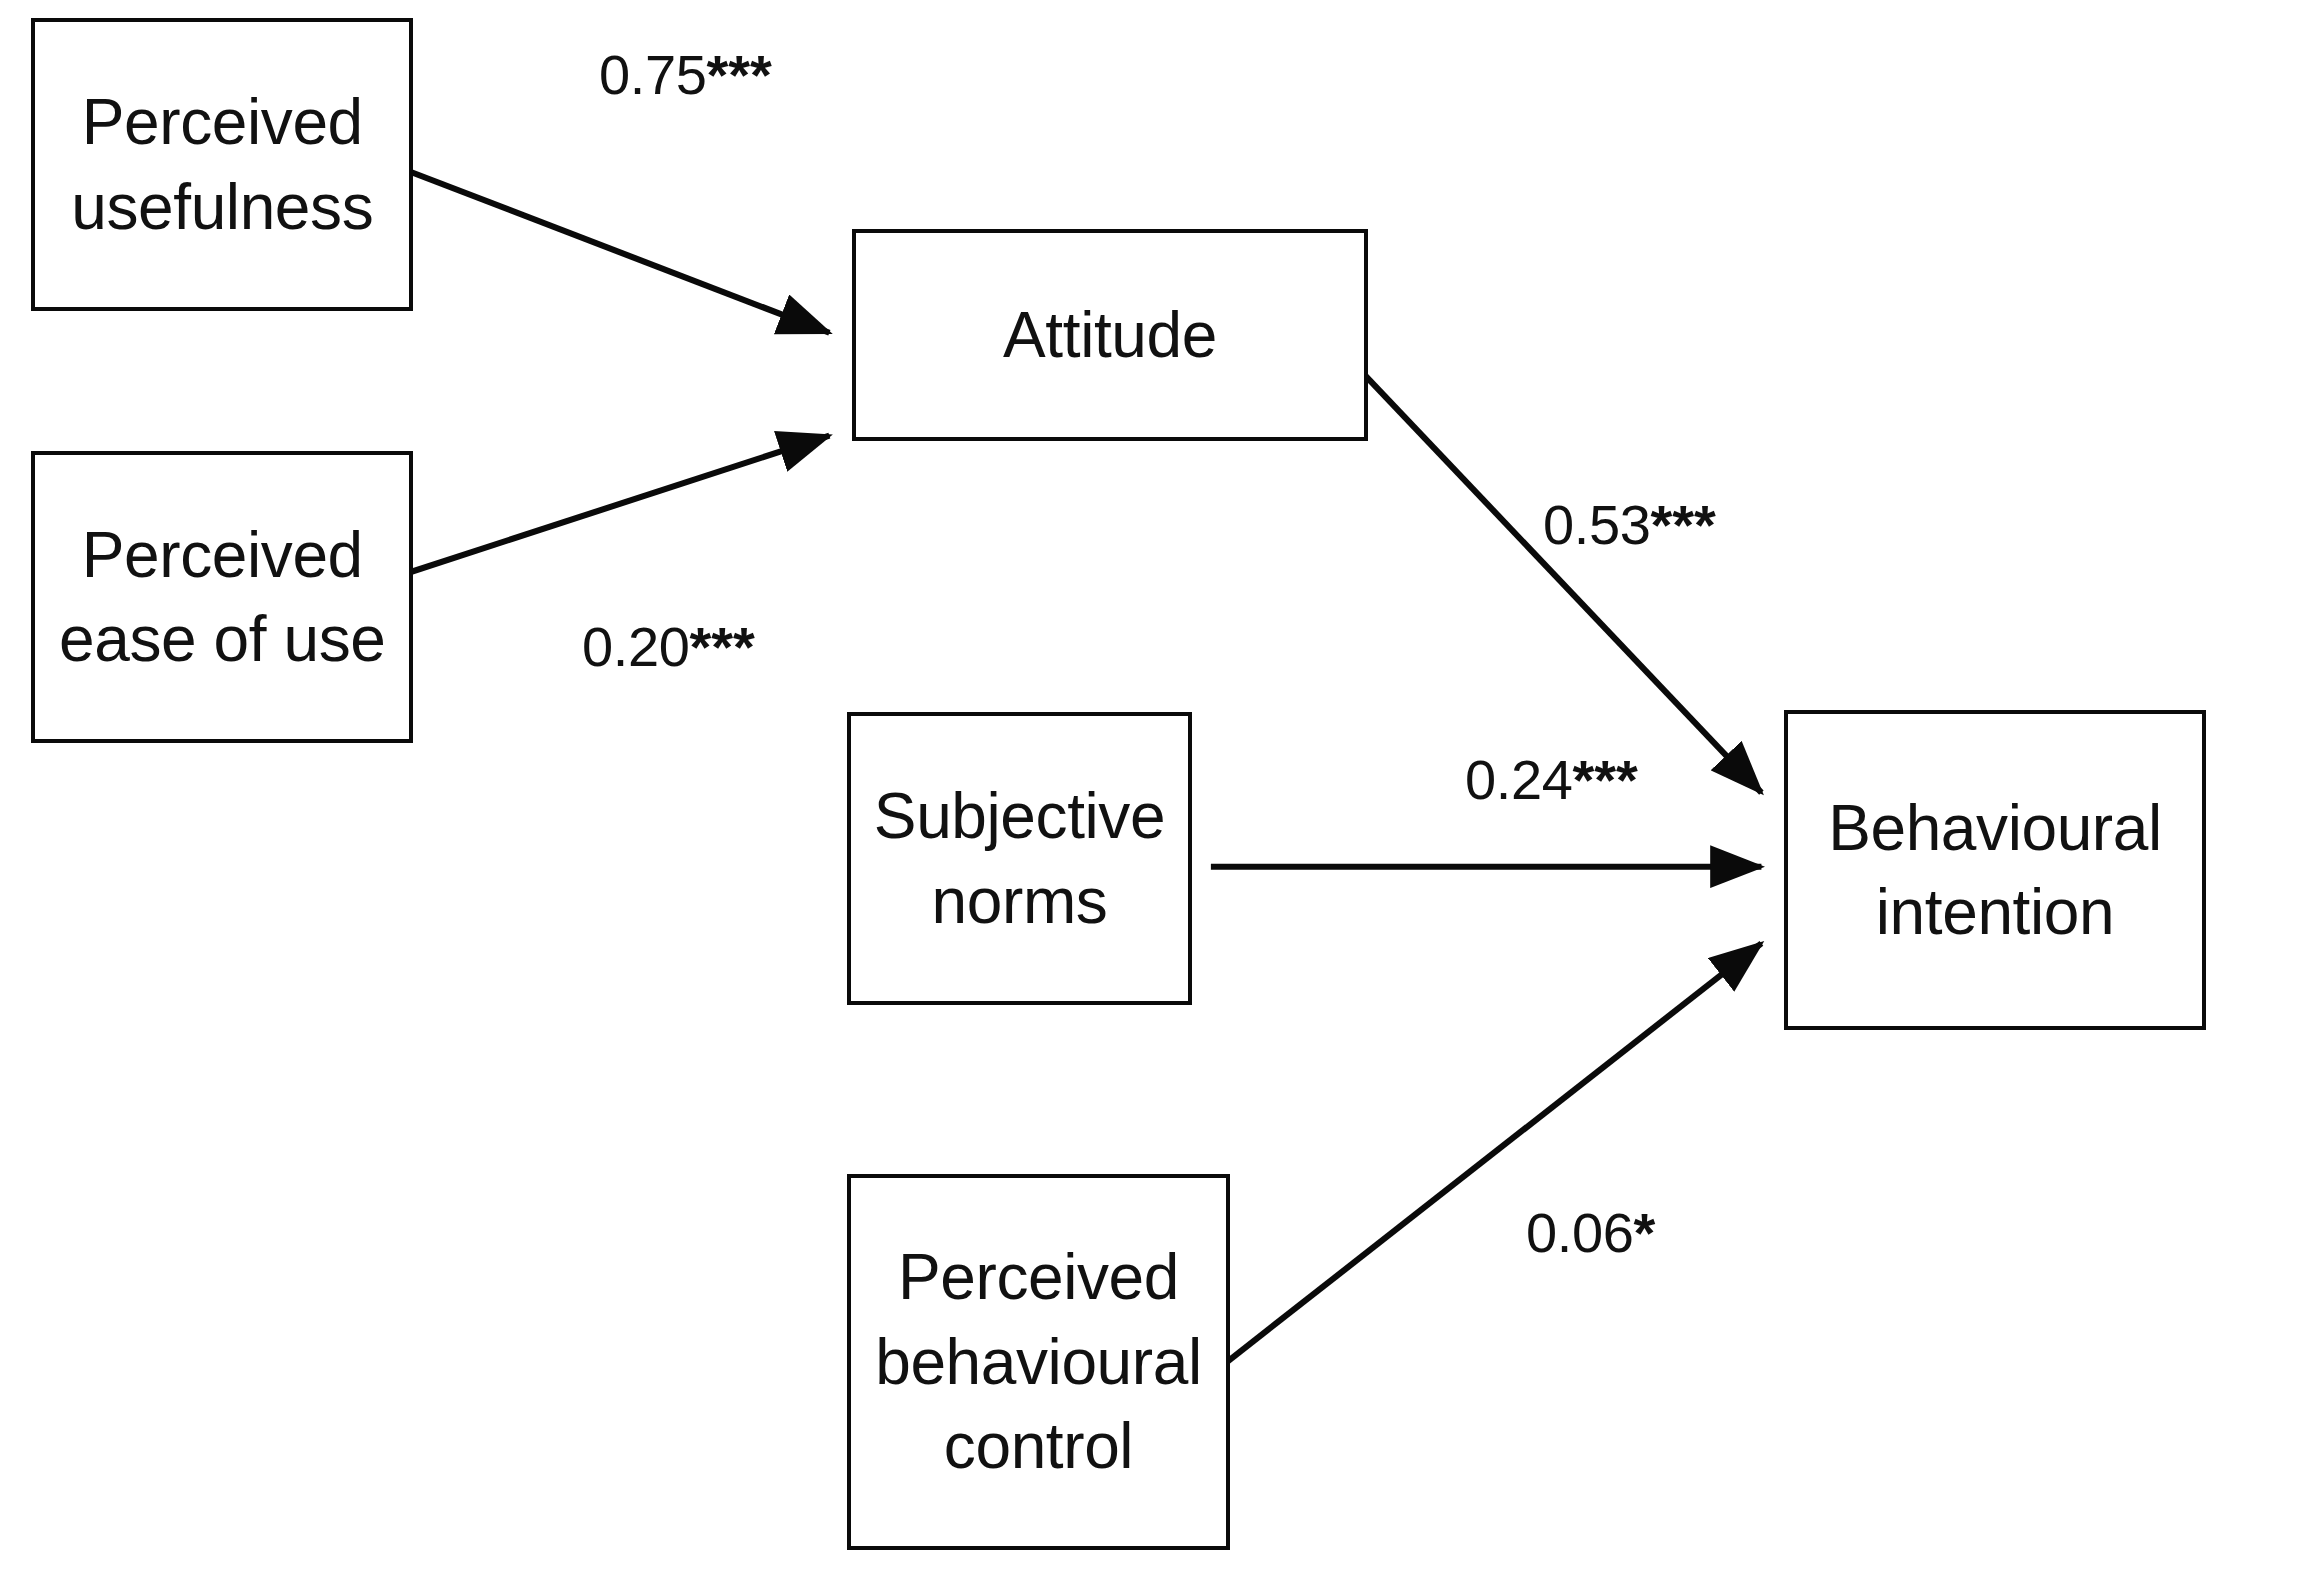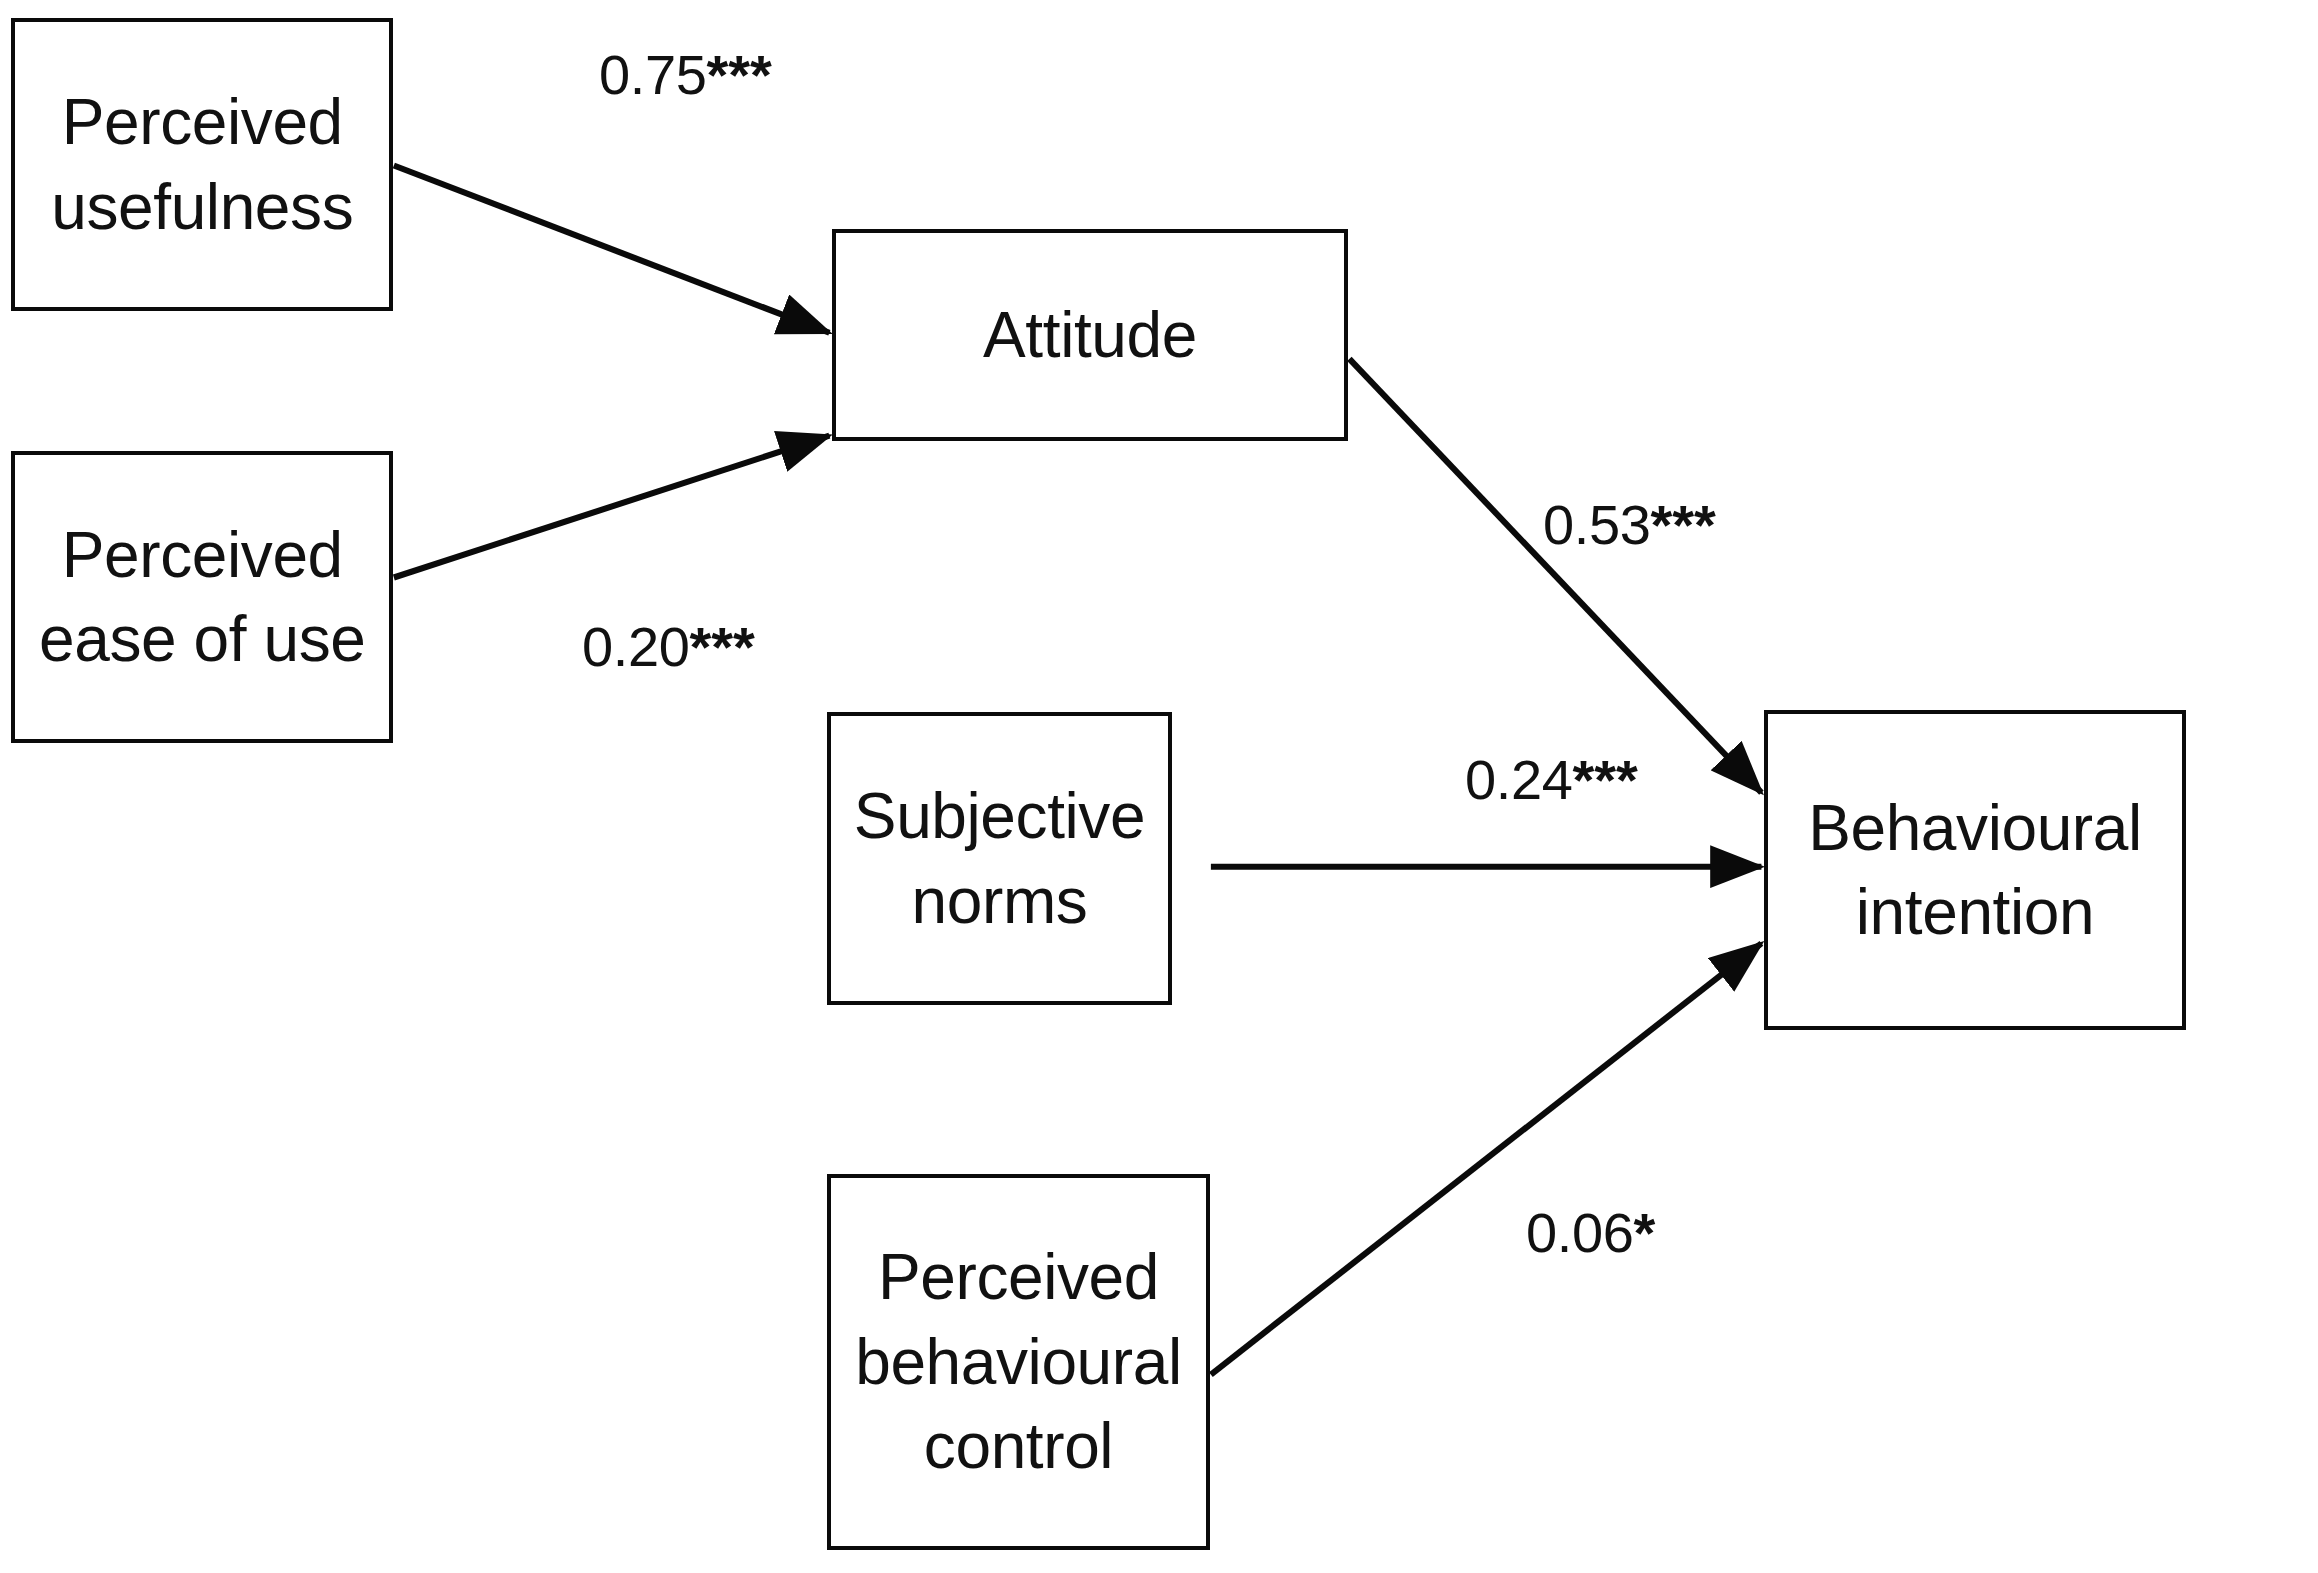--- a/index.html
+++ b/index.html
@@ -21,20 +21,21 @@
   .node {
     position: absolute;
     box-sizing: border-box;
     border: 4.4px solid #0a0a0a;
     background: #ffffff;
     display: flex;
     align-items: center;
     justify-content: center;
     text-align: center;
     z-index: 3;
+    margin-left: 20px;
   }
   .node-label {
     font-family: "Liberation Sans", sans-serif;
     font-size: 64px;
     line-height: 1.32;
     color: #111111;
     letter-spacing: -0.4px;
     font-weight: 400;
     white-space: pre-line;
     padding: 0 10.5px;

